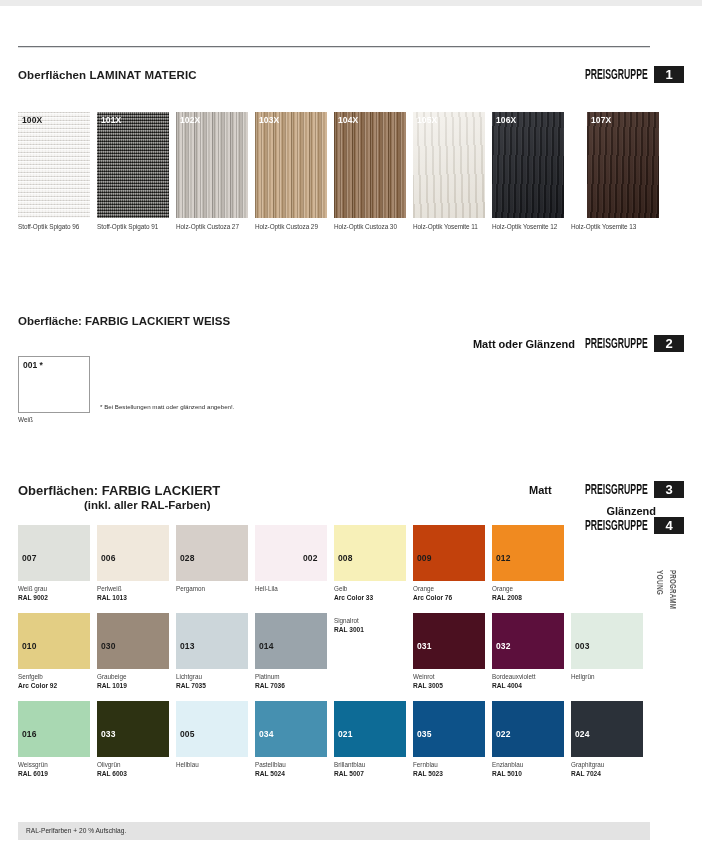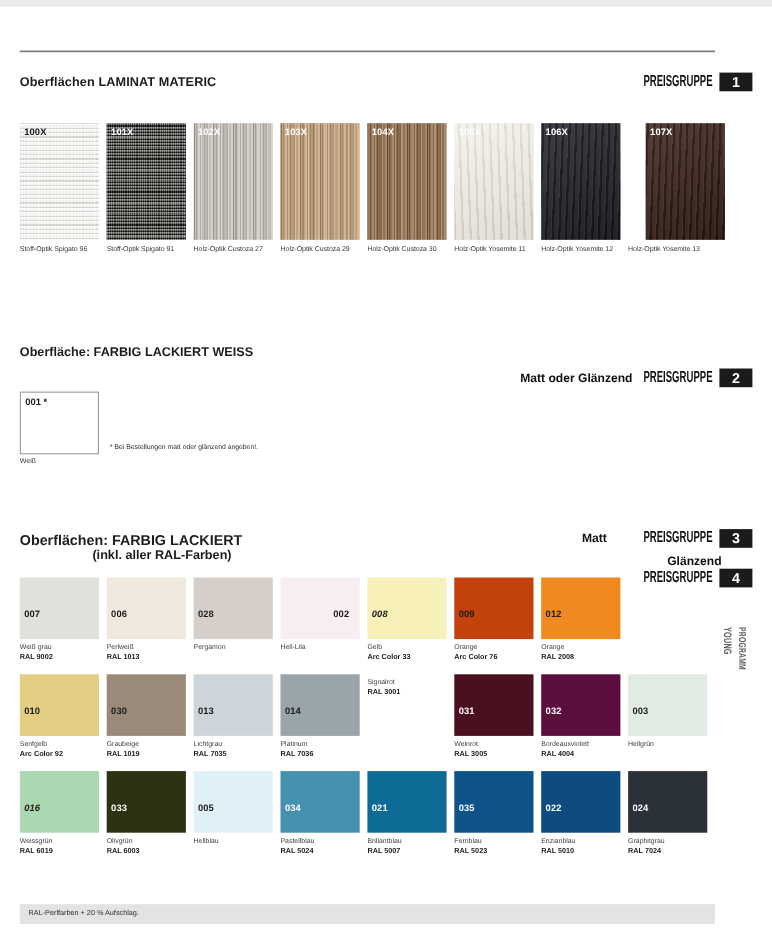--- a/index.html
+++ b/index.html
@@ -262,21 +262,21 @@
         </div>
         <div class="cell">
           <div class="cell-sw" style="background: rgb(248, 238, 242);">
             <span class="cell-code" style="color: rgb(27, 27, 27); padding-left: 44px;">002</span>
           </div>
           <div class="cell-name">Hell-Lila</div>
           <div class="cell-ral"></div>
         </div>
         <div class="cell">
           <div class="cell-sw" style="background: rgb(247, 240, 184);">
-            <span class="cell-code" style="color: rgb(27, 27, 27); font-style: italic;">008</span>
+            <span class="cell-code" style="color: rgb(27, 27, 27);">008</span>
           </div>
           <div class="cell-name">Gelb</div>
           <div class="cell-ral">Arc Color 33</div>
         </div>
         <div class="cell">
           <div class="cell-sw" style="background: #c2410c; text-align: right;">
             <span class="cell-code" style="color: rgb(27, 27, 27);">009</span>
           </div>
           <div class="cell-name">Orange</div>
           <div class="cell-ral">Arc Color 76</div>
@@ -339,21 +339,21 @@
         <div class="cell">
           <div class="cell-sw" style="background: rgb(224, 236, 226);">
             <span class="cell-code" style="color: rgb(27, 27, 27);">003</span>
           </div>
           <div class="cell-name">Hellgrün</div>
           <div class="cell-ral"></div>
         </div>
       </div>
       <div class="grid-row">
         <div class="cell">
-          <div class="cell-sw" style="background: rgb(169, 216, 178); font-style: italic;">
+          <div class="cell-sw" style="background: rgb(169, 216, 178);">
             <span class="cell-code" style="color: rgb(27, 27, 27);">016</span>
           </div>
           <div class="cell-name">Weissgrün</div>
           <div class="cell-ral">RAL 6019</div>
         </div>
         <div class="cell">
           <div class="cell-sw" style="background: rgb(45, 50, 18);">
             <span class="cell-code" style="color: rgb(255, 255, 255);">033</span>
           </div>
           <div class="cell-name">Olivgrün</div>

